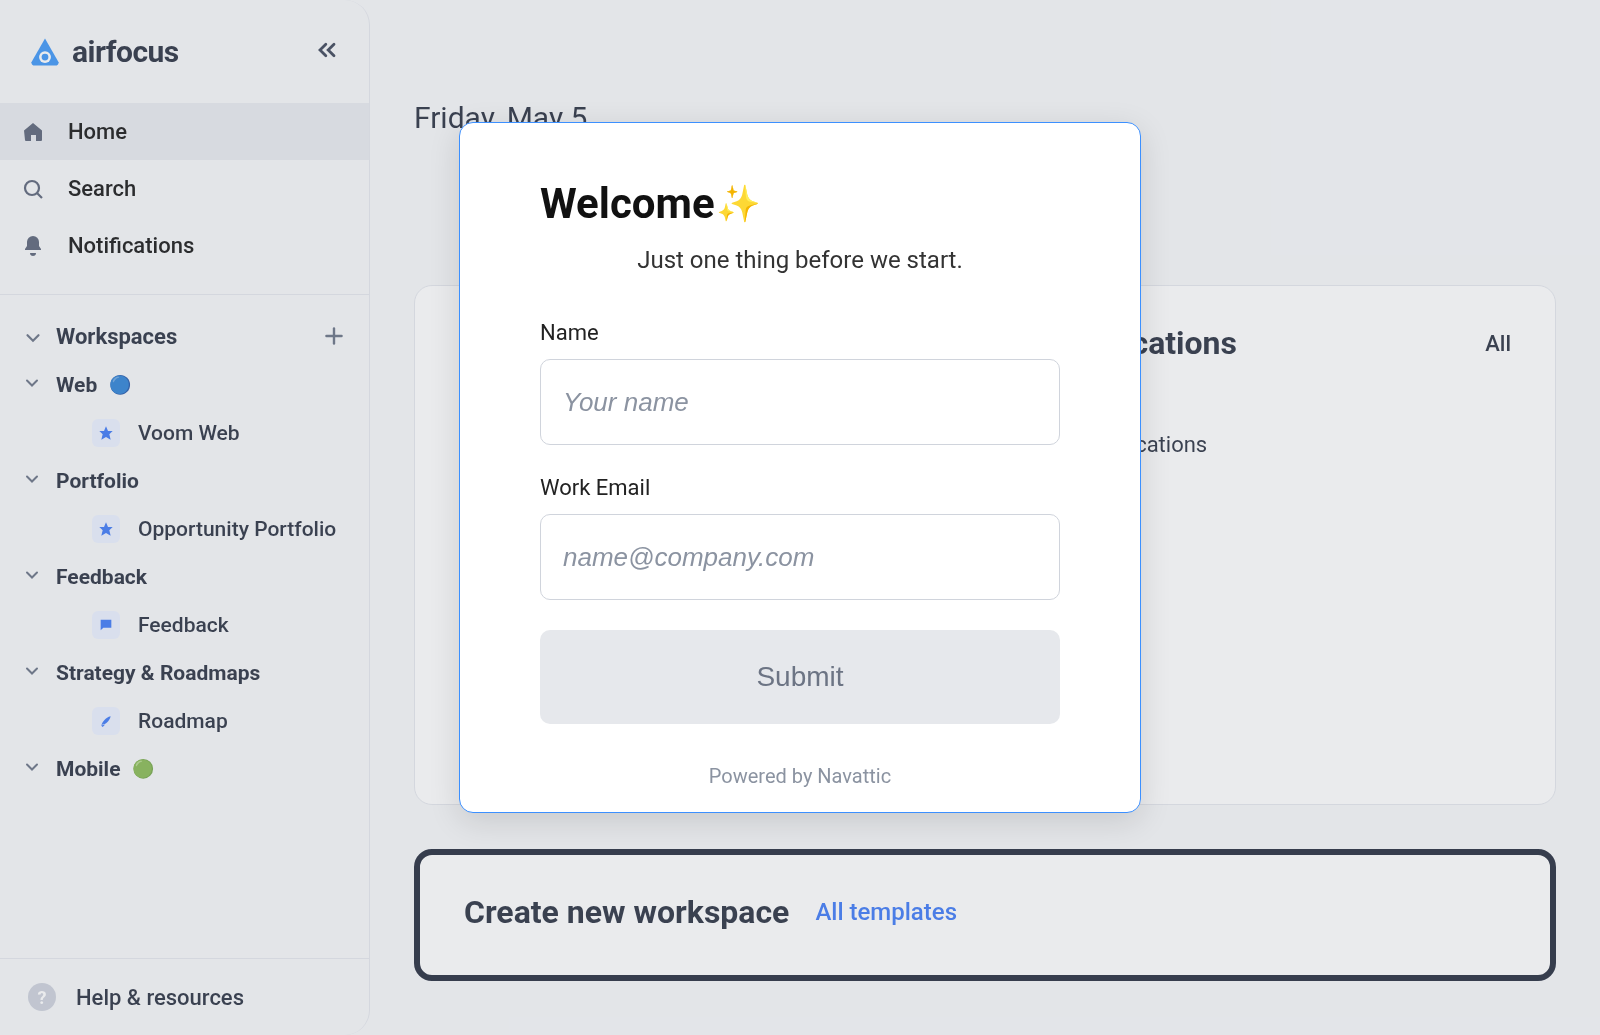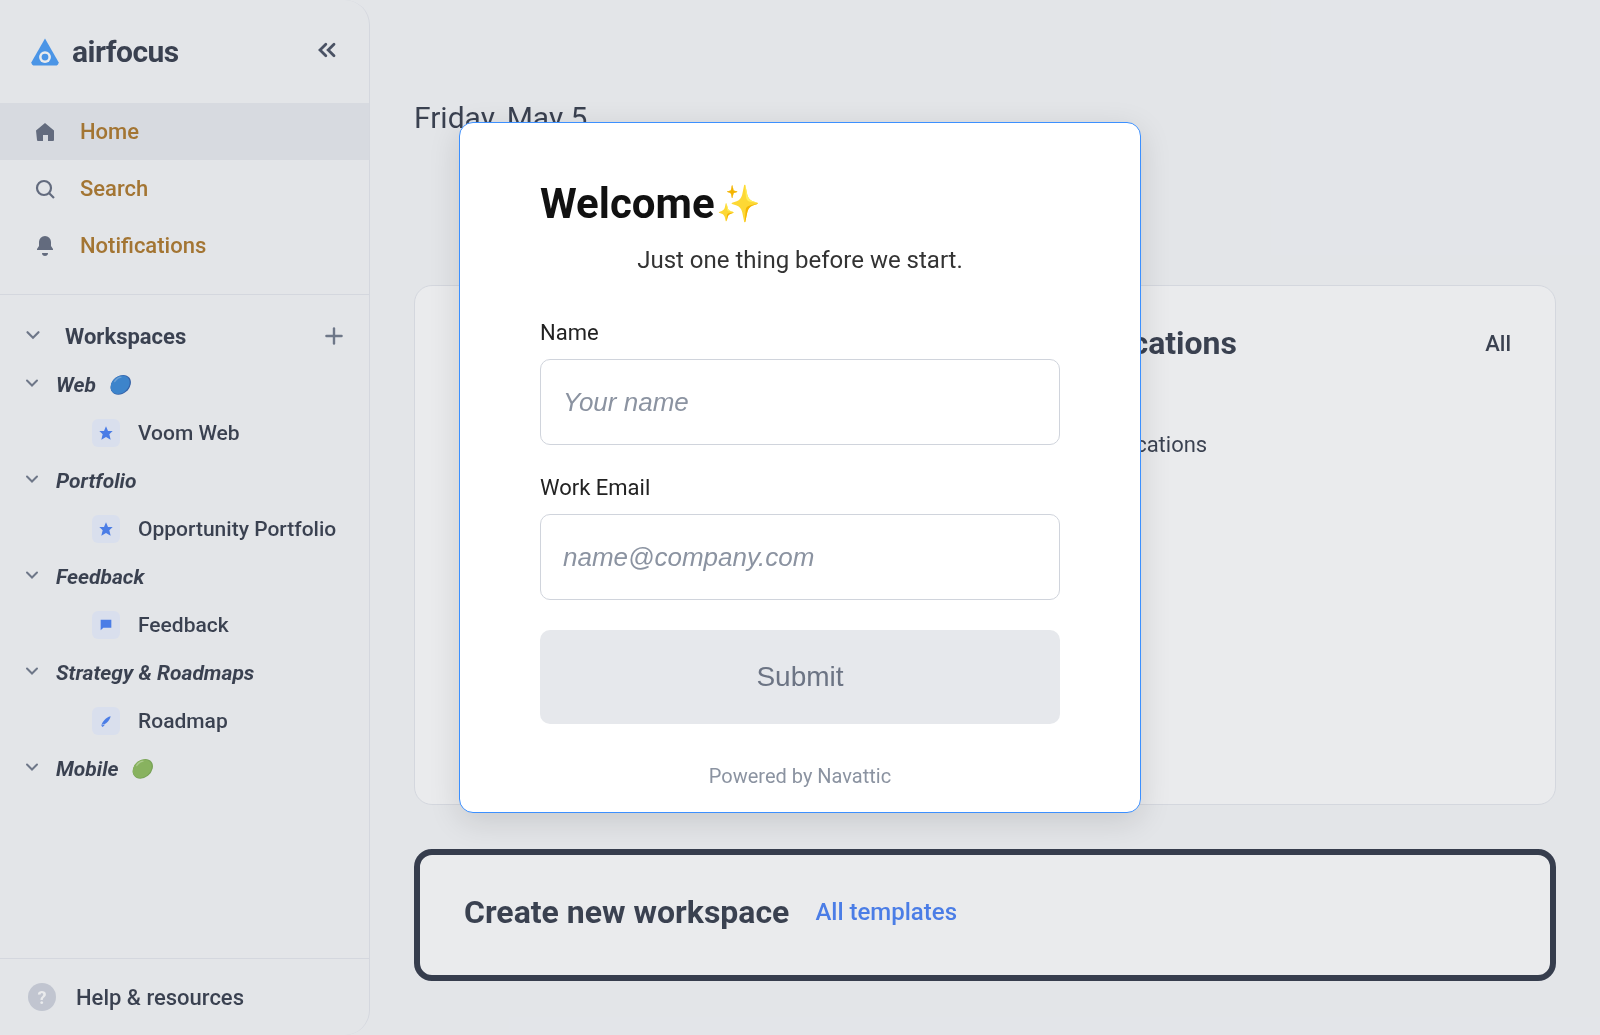--- a/index.html
+++ b/index.html
@@ -54,24 +54,24 @@
   .nav-primary {
     display: flex;
     flex-direction: column;
     padding-bottom: 20px;
     border-bottom: 1px solid #e2e5eb;
   }
   .nav-item {
     display: flex;
     align-items: center;
     gap: 22px;
-    padding: 16px 32px;
+    padding: 16px 20px;
     font-size: 22px;
     font-weight: 500;
-    color: #a16207;
+    color: #000000;
     cursor: pointer;
   }
   .nav-item.active {
     background: #e6e9ee;
   }
   .nav-icon {
     width: 26px;
     display: flex;
     justify-content: center;
     color: #4b556b;
@@ -84,22 +84,22 @@
   }
   .ws-header {
     display: flex;
     align-items: center;
     justify-content: space-between;
     padding: 0 20px 0 22px;
     margin-bottom: 12px;
   }
   .ws-header-left {
     display: flex;
-    align-items: flex-start;
-    gap: 21px;
+    align-items: flex-end;
+    gap: 12px;
   }
   .ws-title {
     font-size: 22px;
     font-weight: 700;
     color: #141c2e;
   }
   .add-ws {
     color: #5a6579;
     cursor: pointer;
     display:flex;
@@ -111,21 +111,20 @@
   .ws-group {
     padding: 10px 0 10px 56px;
     display: flex;
     align-items: center;
     gap: 12px;
     font-size: 21px;
     font-weight: 700;
     color: #141c2e;
     cursor: pointer;
     position: relative;
-    font-style: italic;
   }
   .ws-group .chev {
     position: absolute;
     left: 22px;
     color: #5a6579;
   }
   .group-dot {
     font-size: 18px;
     line-height: 1;
   }

